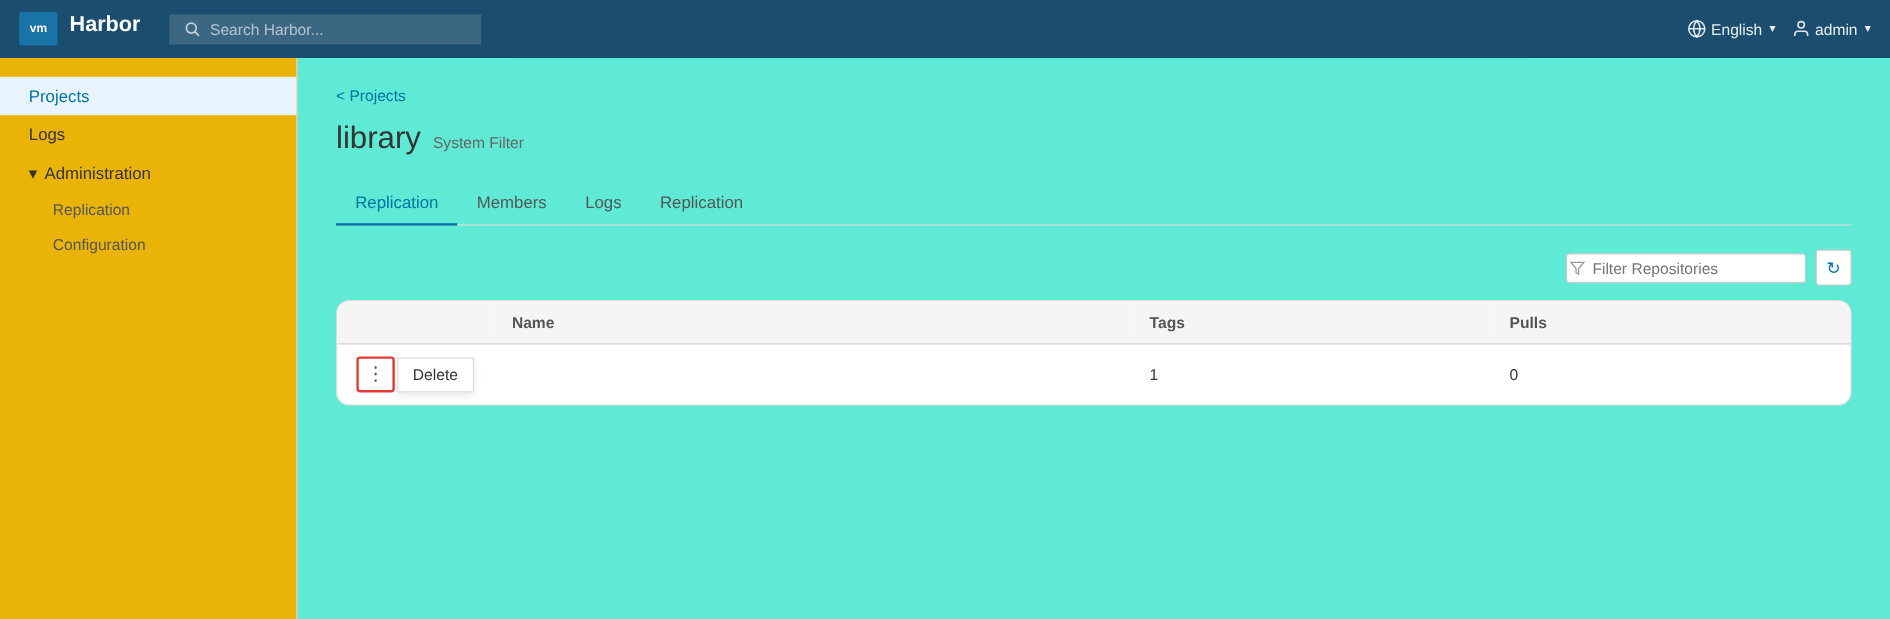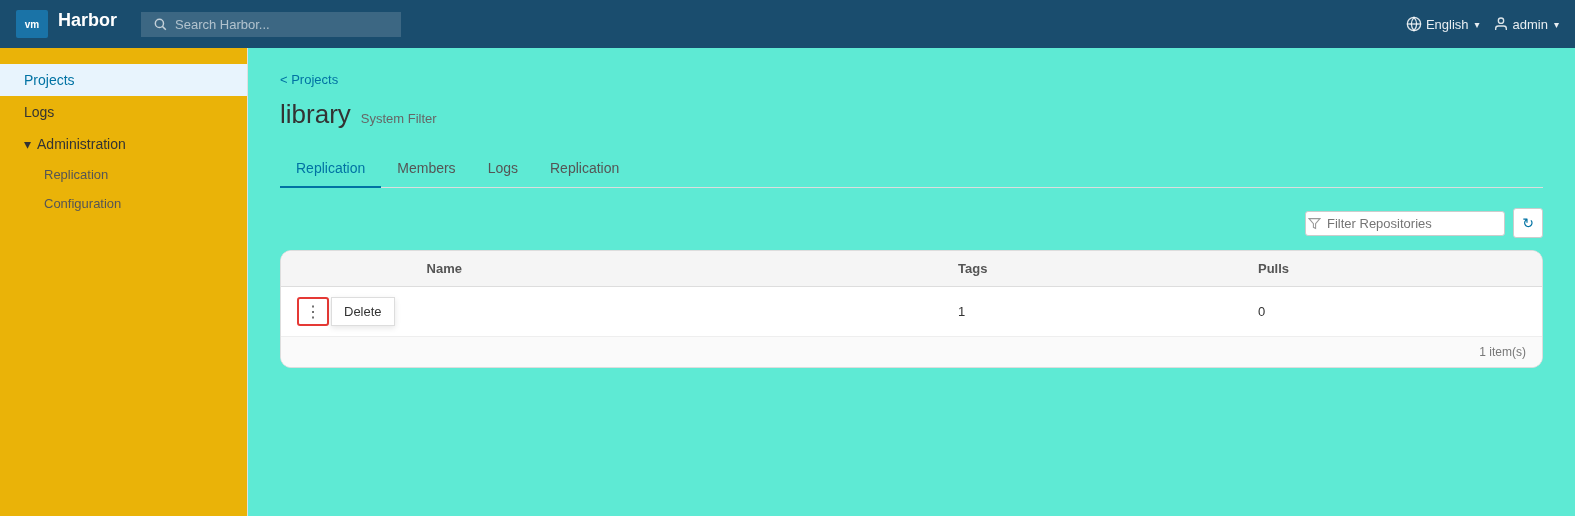--- a/index.html
+++ b/index.html
@@ -405,18 +405,15 @@
                   <span>Delete</span>
                 </div>
               </div>
             </td>
             <td></td>
             <td>1</td>
             <td>0</td>
           </tr>
         </tbody>
       </table>
-      <div class="table-footer">
-        <span>1 item(s)</span>
-      </div>
     </div>
   </main>
 </div>
 
 </body></html>

